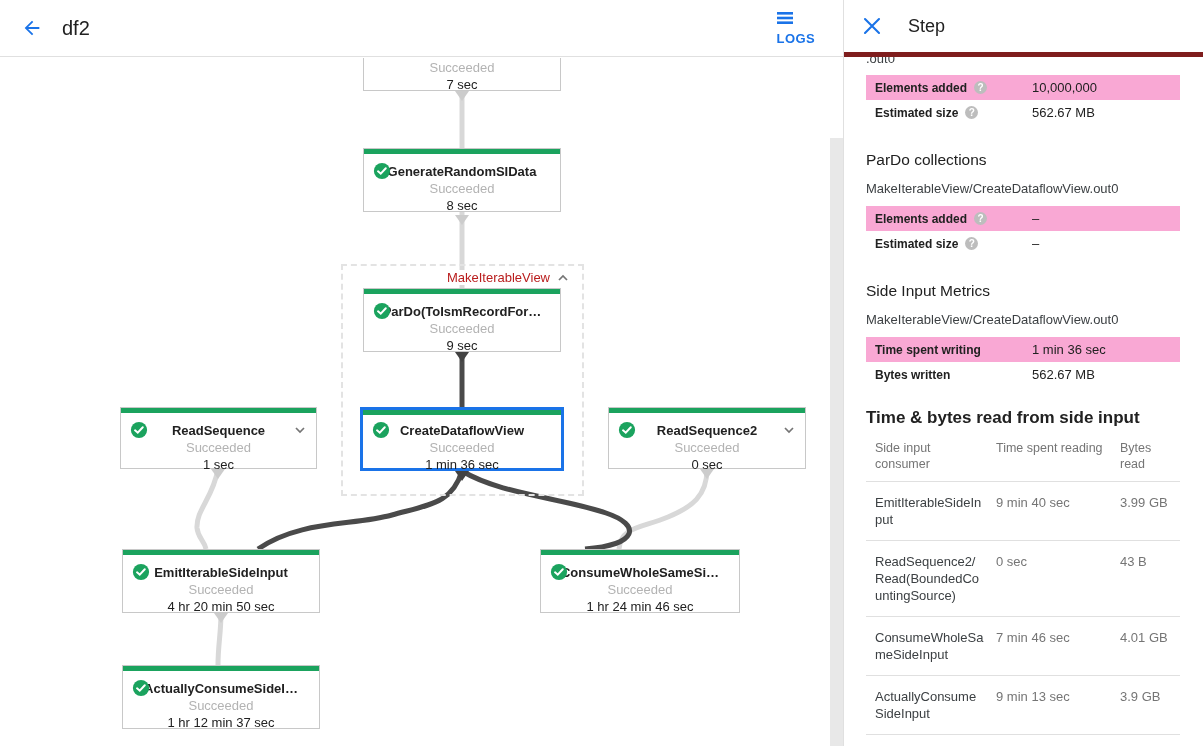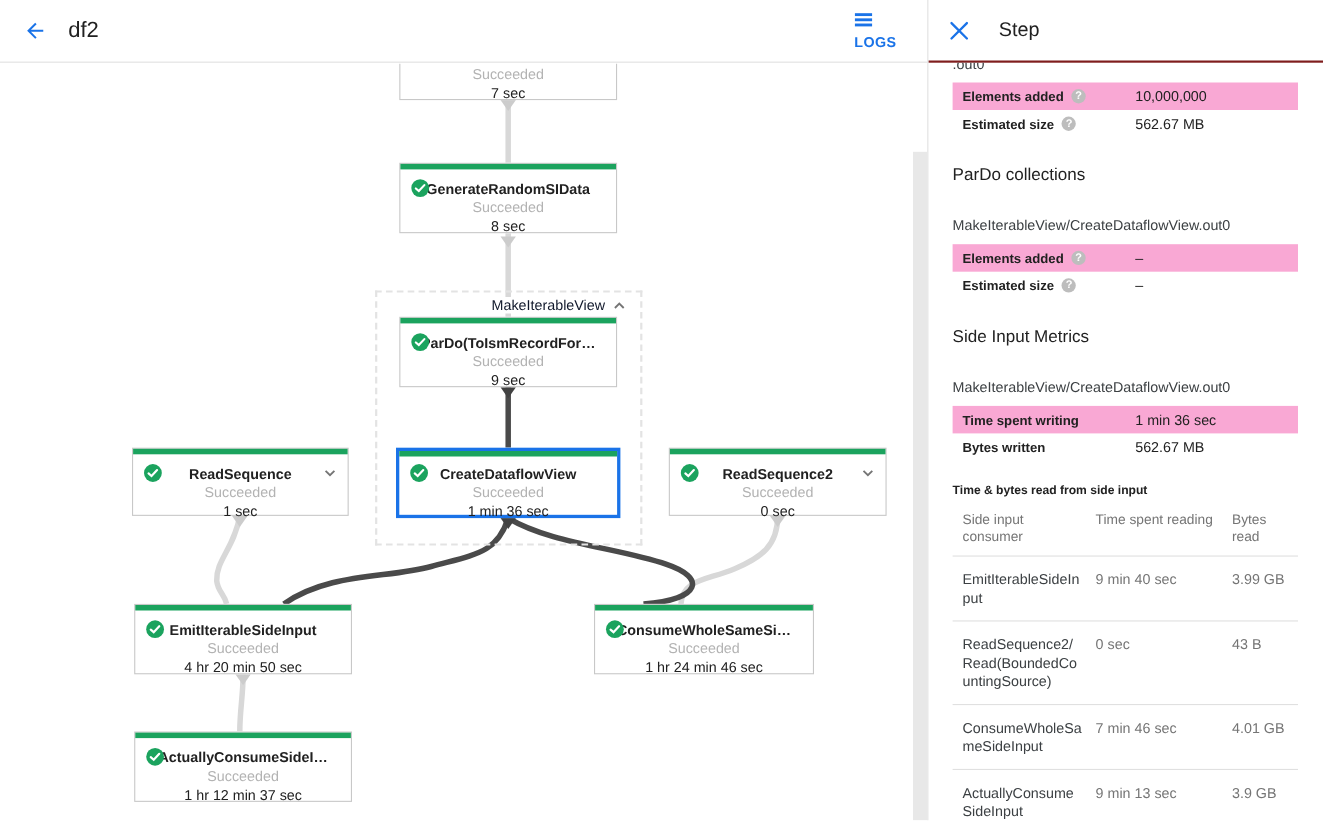--- a/index.html
+++ b/index.html
@@ -19,56 +19,56 @@
 
   
   .canvas { position:absolute; left:0; top:58px; width:843px; height:688px; background:#fff; overflow:hidden; }
   .edges { position:absolute; left:0; top:0; z-index:1; }
   .vscroll { position:absolute; right:0; top:80px; width:13px; height:608px; background:#e8e8e8; z-index:4; }
   .panel-divider { position:absolute; left:843px; top:0; width:1px; height:746px; background:#e0e0e0; z-index:6; }
 
   .group-box { position:absolute; left:341px; top:206px; width:243px; height:232px;
     border:2px dashed #e3e3e3; z-index:2; }
   .group-label { position:absolute; right:10px; top:4px; display:flex; align-items:center; gap:7px;
-    color:#0f172a; font-size:13px; cursor:pointer; background:#fff; padding:0 3px; }
+    color:#b91c1c; font-size:13px; cursor:pointer; background:#fff; padding:0 3px; }
 
   .node { position:absolute; background:#fff; border:1px solid #c8c8c8; z-index:3;
     text-align:center; font-size:13px; cursor:pointer; }
   .node.selected { border:3px solid var(--accent,#1a73e8); }
   .gbar { position:absolute; left:0; top:0; right:0; height:5px; background:var(--green,#1ba35e); }
   .nrow { position:relative; margin-top:13px; height:18px; display:flex; align-items:center; justify-content:center; }
   .node.selected .nrow { margin-top:11px; }
   .ncheck { position:absolute; left:9px; top:0px; width:18px; height:18px; }
   .ntitle { font-weight:700; color:#212121; white-space:nowrap; }
   .nchev { position:absolute; right:10px; top:5px; }
   .nstatus { color:#b3b3b3; line-height:17px; }
   .ntime { color:#212121; line-height:17px; }
 
   
   .panel { position:absolute; left:844px; top:0; width:359px; height:746px; background:#fff; }
-  .panel-header { height:57px; border-bottom:2px solid #7f1d1d; display:flex; align-items:center; }
+  .panel-header { height:57px; border-bottom:5px solid #7f1d1d; display:flex; align-items:center; }
   .close-btn { width:40px; height:40px; margin-left:8px; display:flex; align-items:center;
     justify-content:center; cursor:pointer; }
   .panel-title { font-size:18px; color:#212121; margin-left:16px; }
   .panel-body { height:688px; overflow:hidden; padding:0 23px 0 22px; font-size:13px; }
 
   .clipped-line { margin-top:-6px; margin-bottom:9px; color:#3c4043; }
   .kvgroup { margin-top:0; }
   .kvrow { position:relative; height:25px; display:flex; align-items:center; padding-left:9px; }
   .kvrow.odd { background:#f9a8d4; }
   .kvlabel { font-weight:700; font-size:12px; color:#212121; }
   .help { display:inline-block; width:13px; height:13px; border-radius:50%; background:#bdbdbd;
     color:#fff; font-size:10px; line-height:13px; text-align:center; margin-left:7px; cursor:pointer;
     font-weight:700; }
   .kvvalue { position:absolute; left:166px; font-size:13px; color:#212121; }
 
   .sec-heading { font-size:15.5px; font-weight:400; color:#212121; margin-top:26px; }
-  .collection-name { margin:28px 0 10px; color:#3c4043; }
-
-  .tbl-heading { font-size:11px; font-weight:700; color:#212121; margin-top:21px; }
+  .collection-name { margin:12px 0 10px; color:#3c4043; }
+
+  .tbl-heading { font-size:17px; font-weight:700; color:#212121; margin-top:21px; }
   .tbl { margin-top:4px; }
   .thead, .trow { display:grid; grid-template-columns:121px 124px 1fr; padding-left:9px; }
   .thead { color:#757575; font-size:12.5px; padding-top:8px; padding-bottom:9px;
     border-bottom:1px solid #e0e0e0; line-height:16px; }
   .thead span { padding-right:10px; }
   .trow { padding-top:12px; padding-bottom:12px; border-bottom:1px solid #e0e0e0; line-height:17px; }
   .trow .cname { color:#3c4043; word-break:break-all; padding-right:12px; }
   .trow .cval { color:#757575; }
 </style>
 </head>

